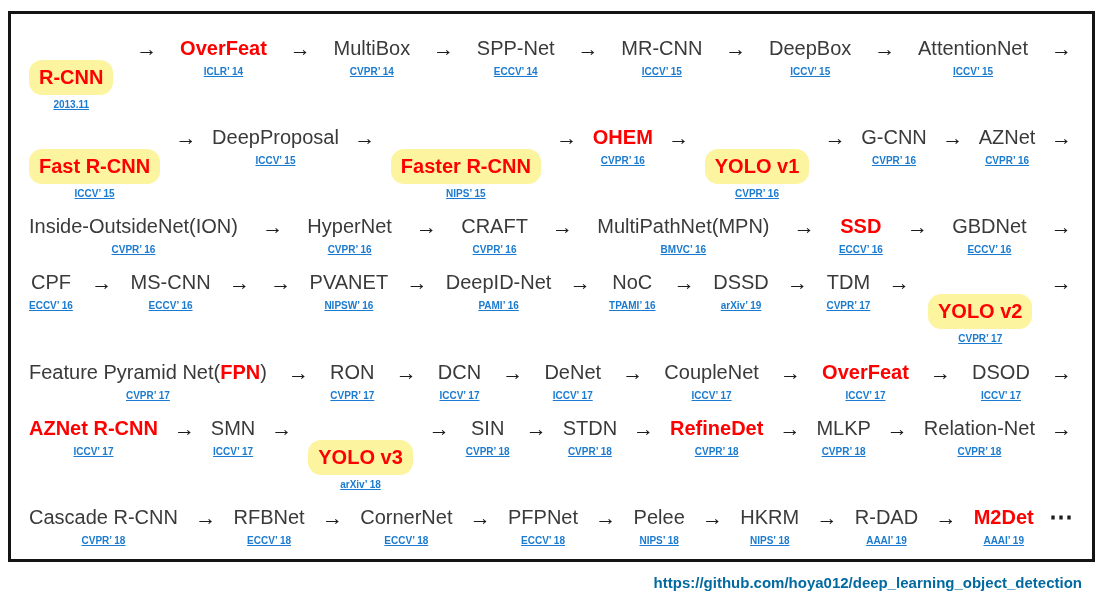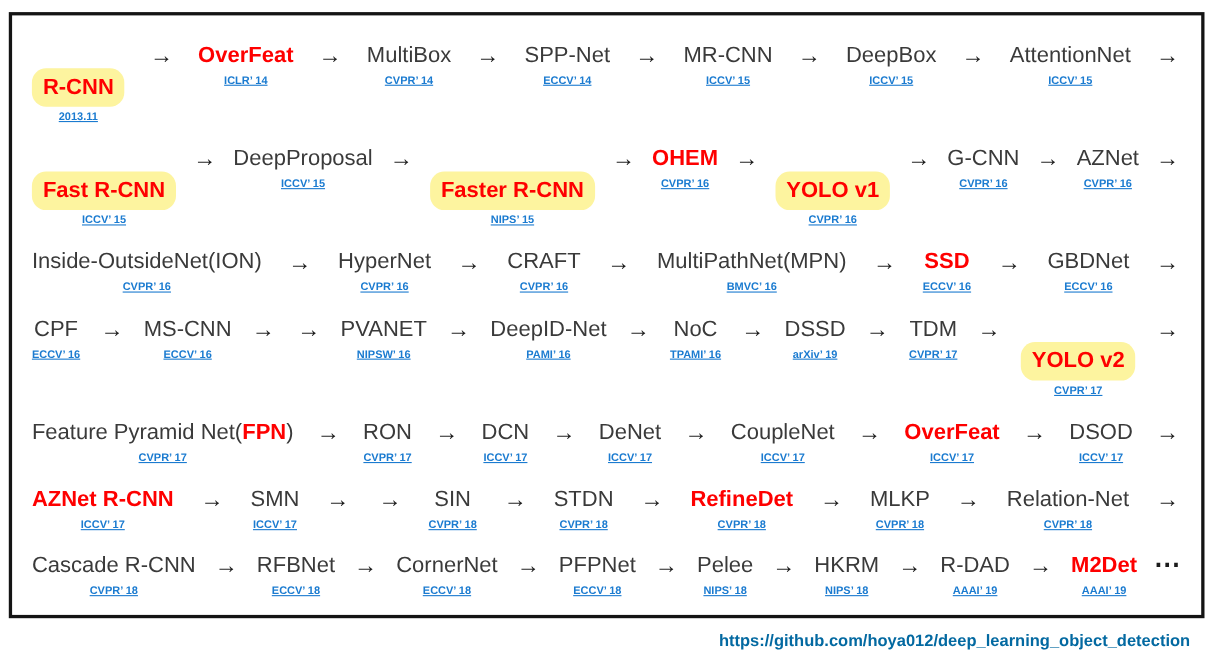--- a/index.html
+++ b/index.html
@@ -266,20 +266,24 @@
       <div class="node">
         <span class="name red">AZNet R-CNN</span>
         <span class="venue">ICCV’ 17</span>
       </div>
       <span class="arrow">→</span>
       <div class="node">
         <span class="name">SMN</span>
         <span class="venue">ICCV’ 17</span>
       </div>
       <span class="arrow">→</span>
+      <div class="node">
+        <span class="name red hl">YOLO v3</span>
+        <span class="venue">arXiv’ 18</span>
+      </div>
       <span class="arrow">→</span>
       <div class="node">
         <span class="name">SIN</span>
         <span class="venue">CVPR’ 18</span>
       </div>
       <span class="arrow">→</span>
       <div class="node">
         <span class="name">STDN</span>
         <span class="venue">CVPR’ 18</span>
       </div>

